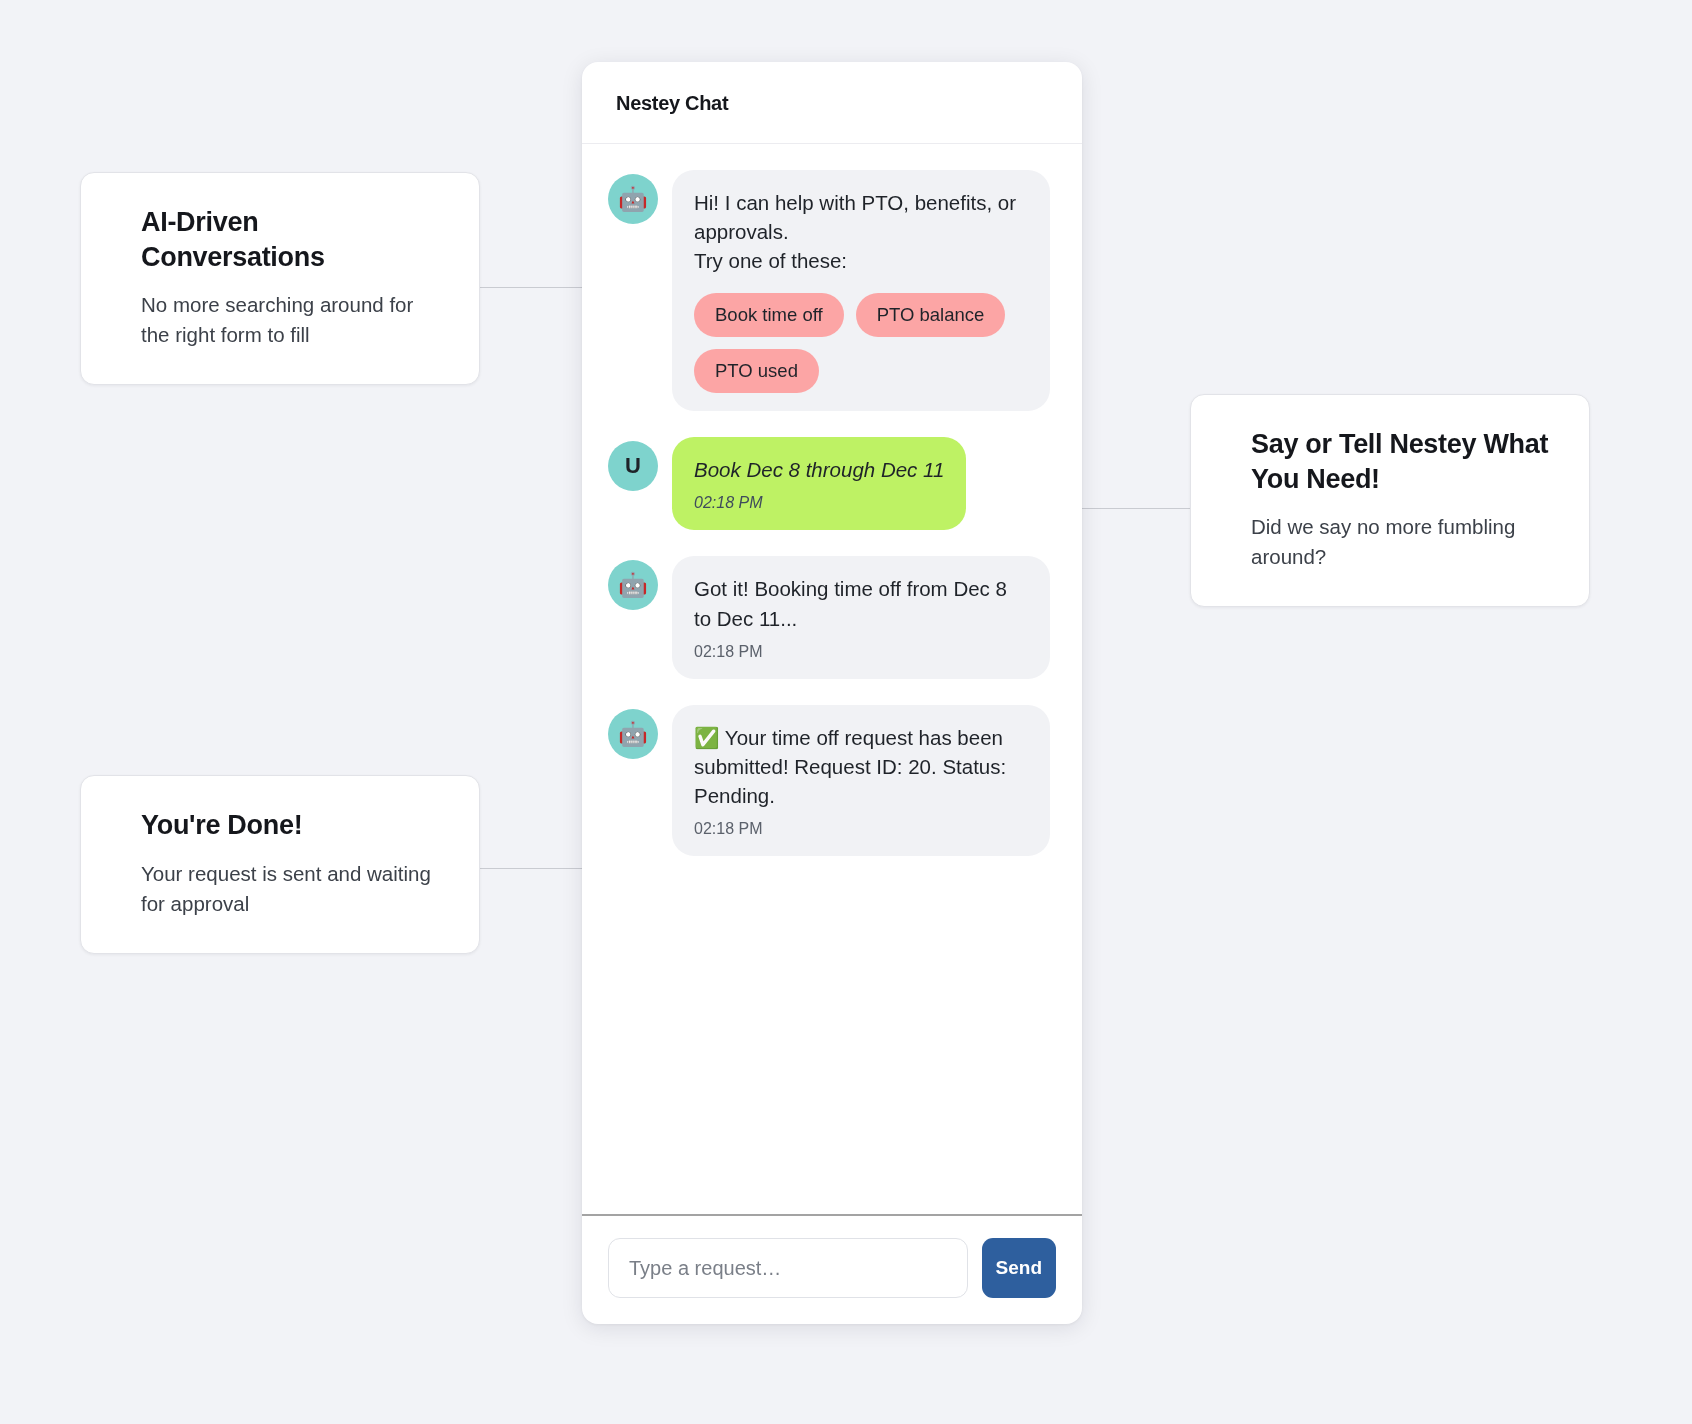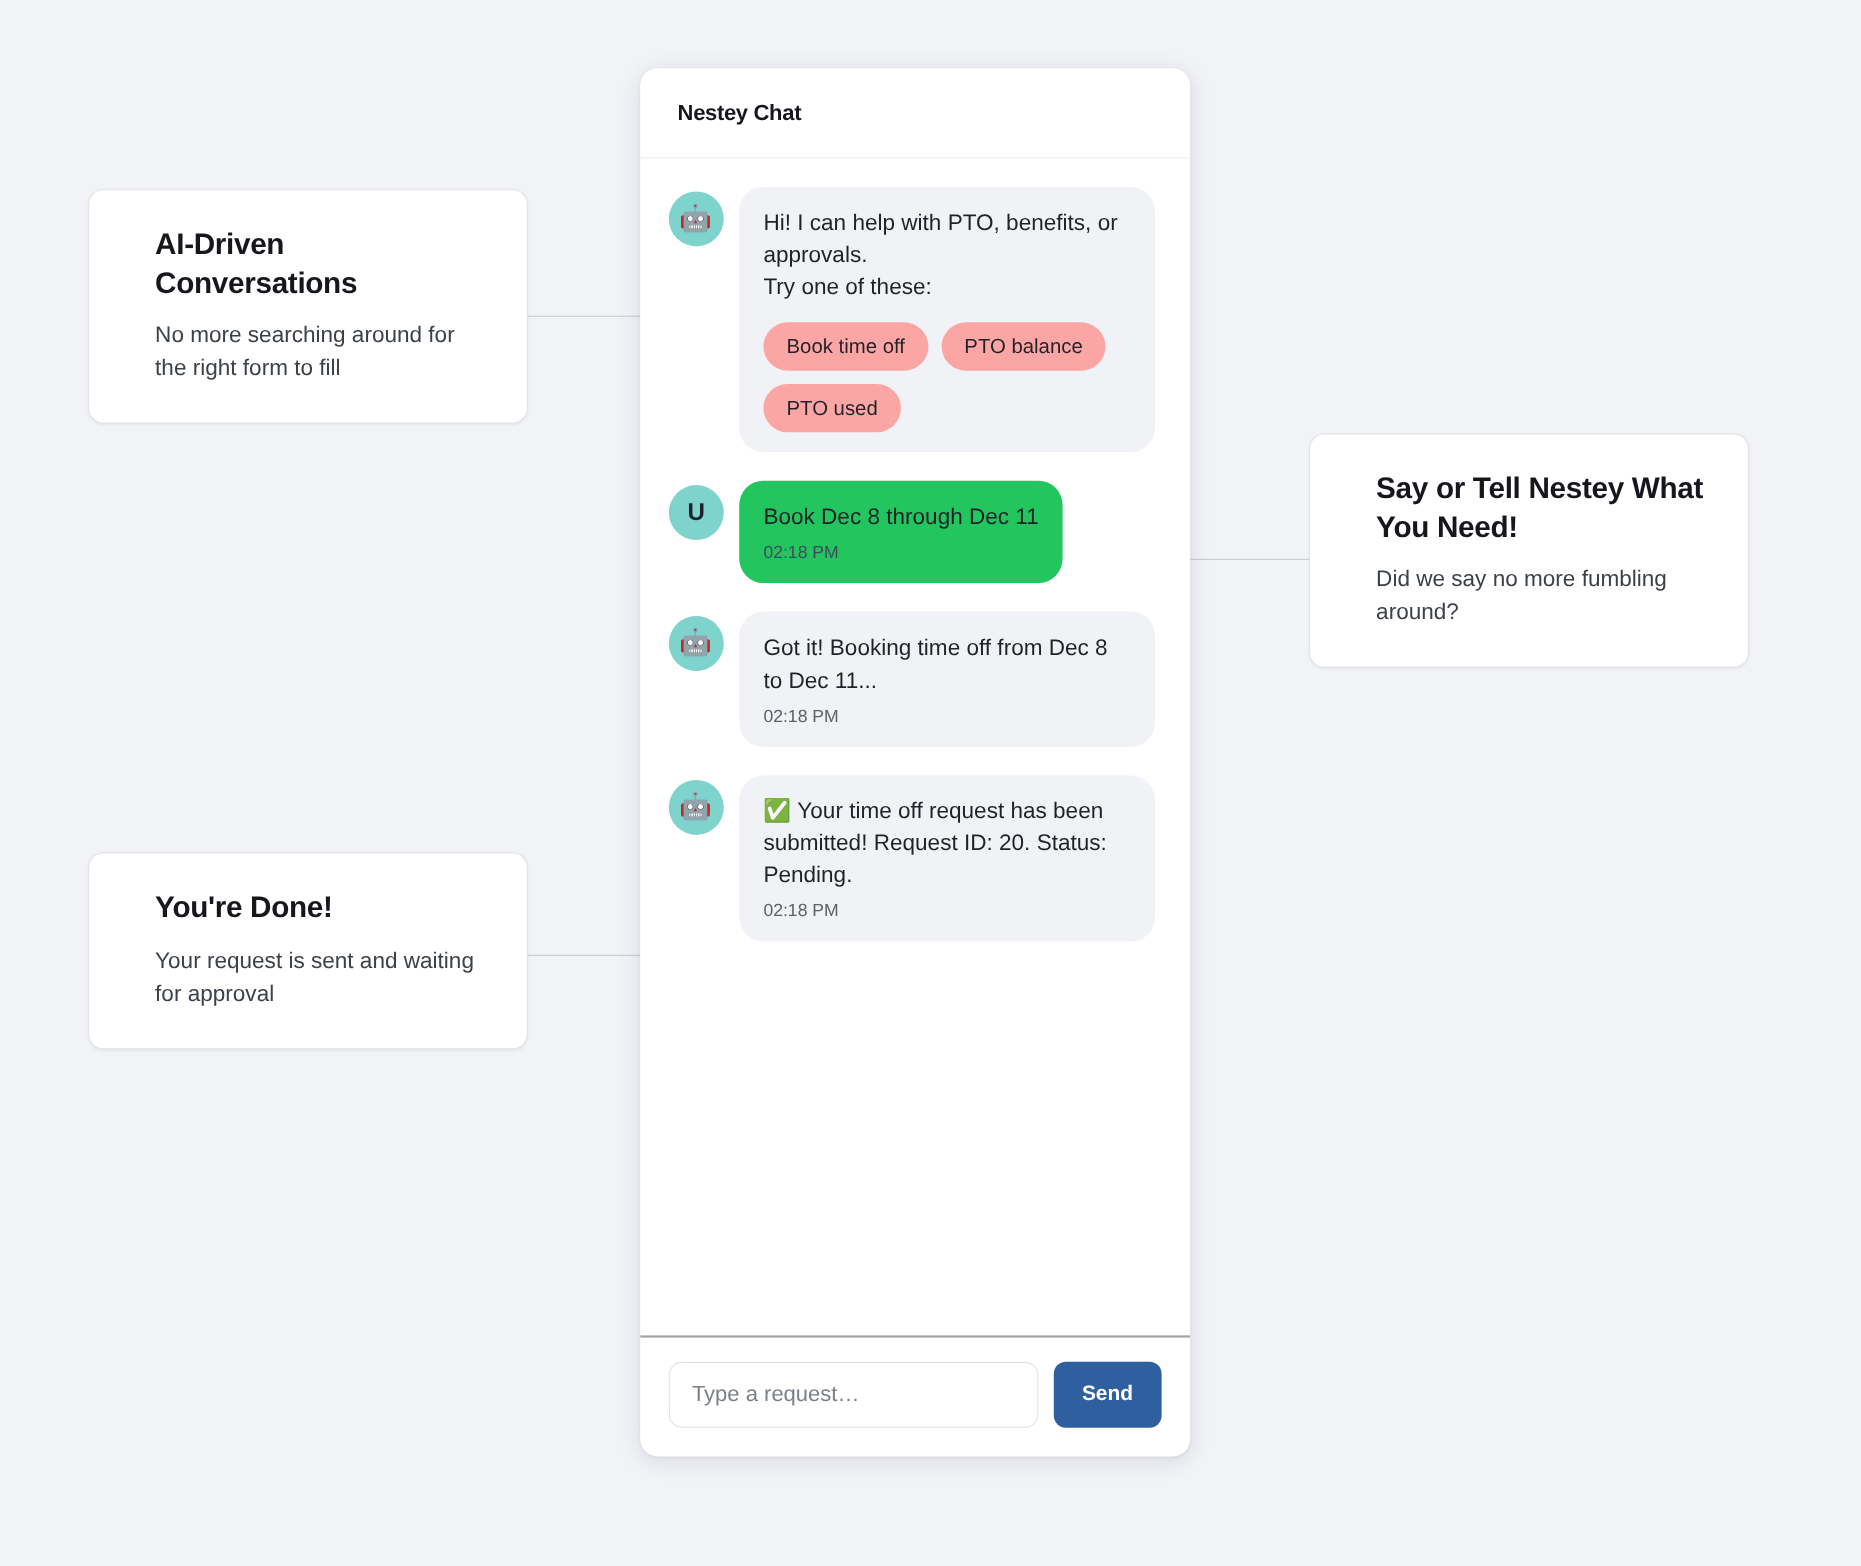--- a/index.html
+++ b/index.html
@@ -114,21 +114,21 @@
     font-weight: bold;
     color: #1f2329;
   }
 
   .bubble {
     border-radius: 22px;
     padding: 18px 22px 18px 22px;
     max-width: 378px;
   }
   .bubble.bot  { background: #f1f2f5; }
-  .bubble.user { background: #22c55e; }
+  .bubble.user { background: #bef264; font-style: italic; }
 
   .bubble .text {
     font-size: 20.5px;
     line-height: 1.42;
     color: #1f2329;
     white-space: pre-line;
   }
   .bubble .time {
     font-size: 16px;
     color: #5b616b;
@@ -173,21 +173,21 @@
     color: #1f2329;
     font-family: "Liberation Sans", sans-serif;
     background: #ffffff;
     outline: none;
   }
   .chat-input::placeholder { color: #7a7f88; }
 
   .send-button {
     flex: 0 0 auto;
     height: 60px;
-    padding: 0 26px;
+    padding: 0 14px;
     border: none;
     border-radius: 11px;
     background: #2e5f9e;
     color: #ffffff;
     font-size: 19px;
     font-weight: bold;
     font-family: "Liberation Sans", sans-serif;
     cursor: pointer;
   }
 </style>

